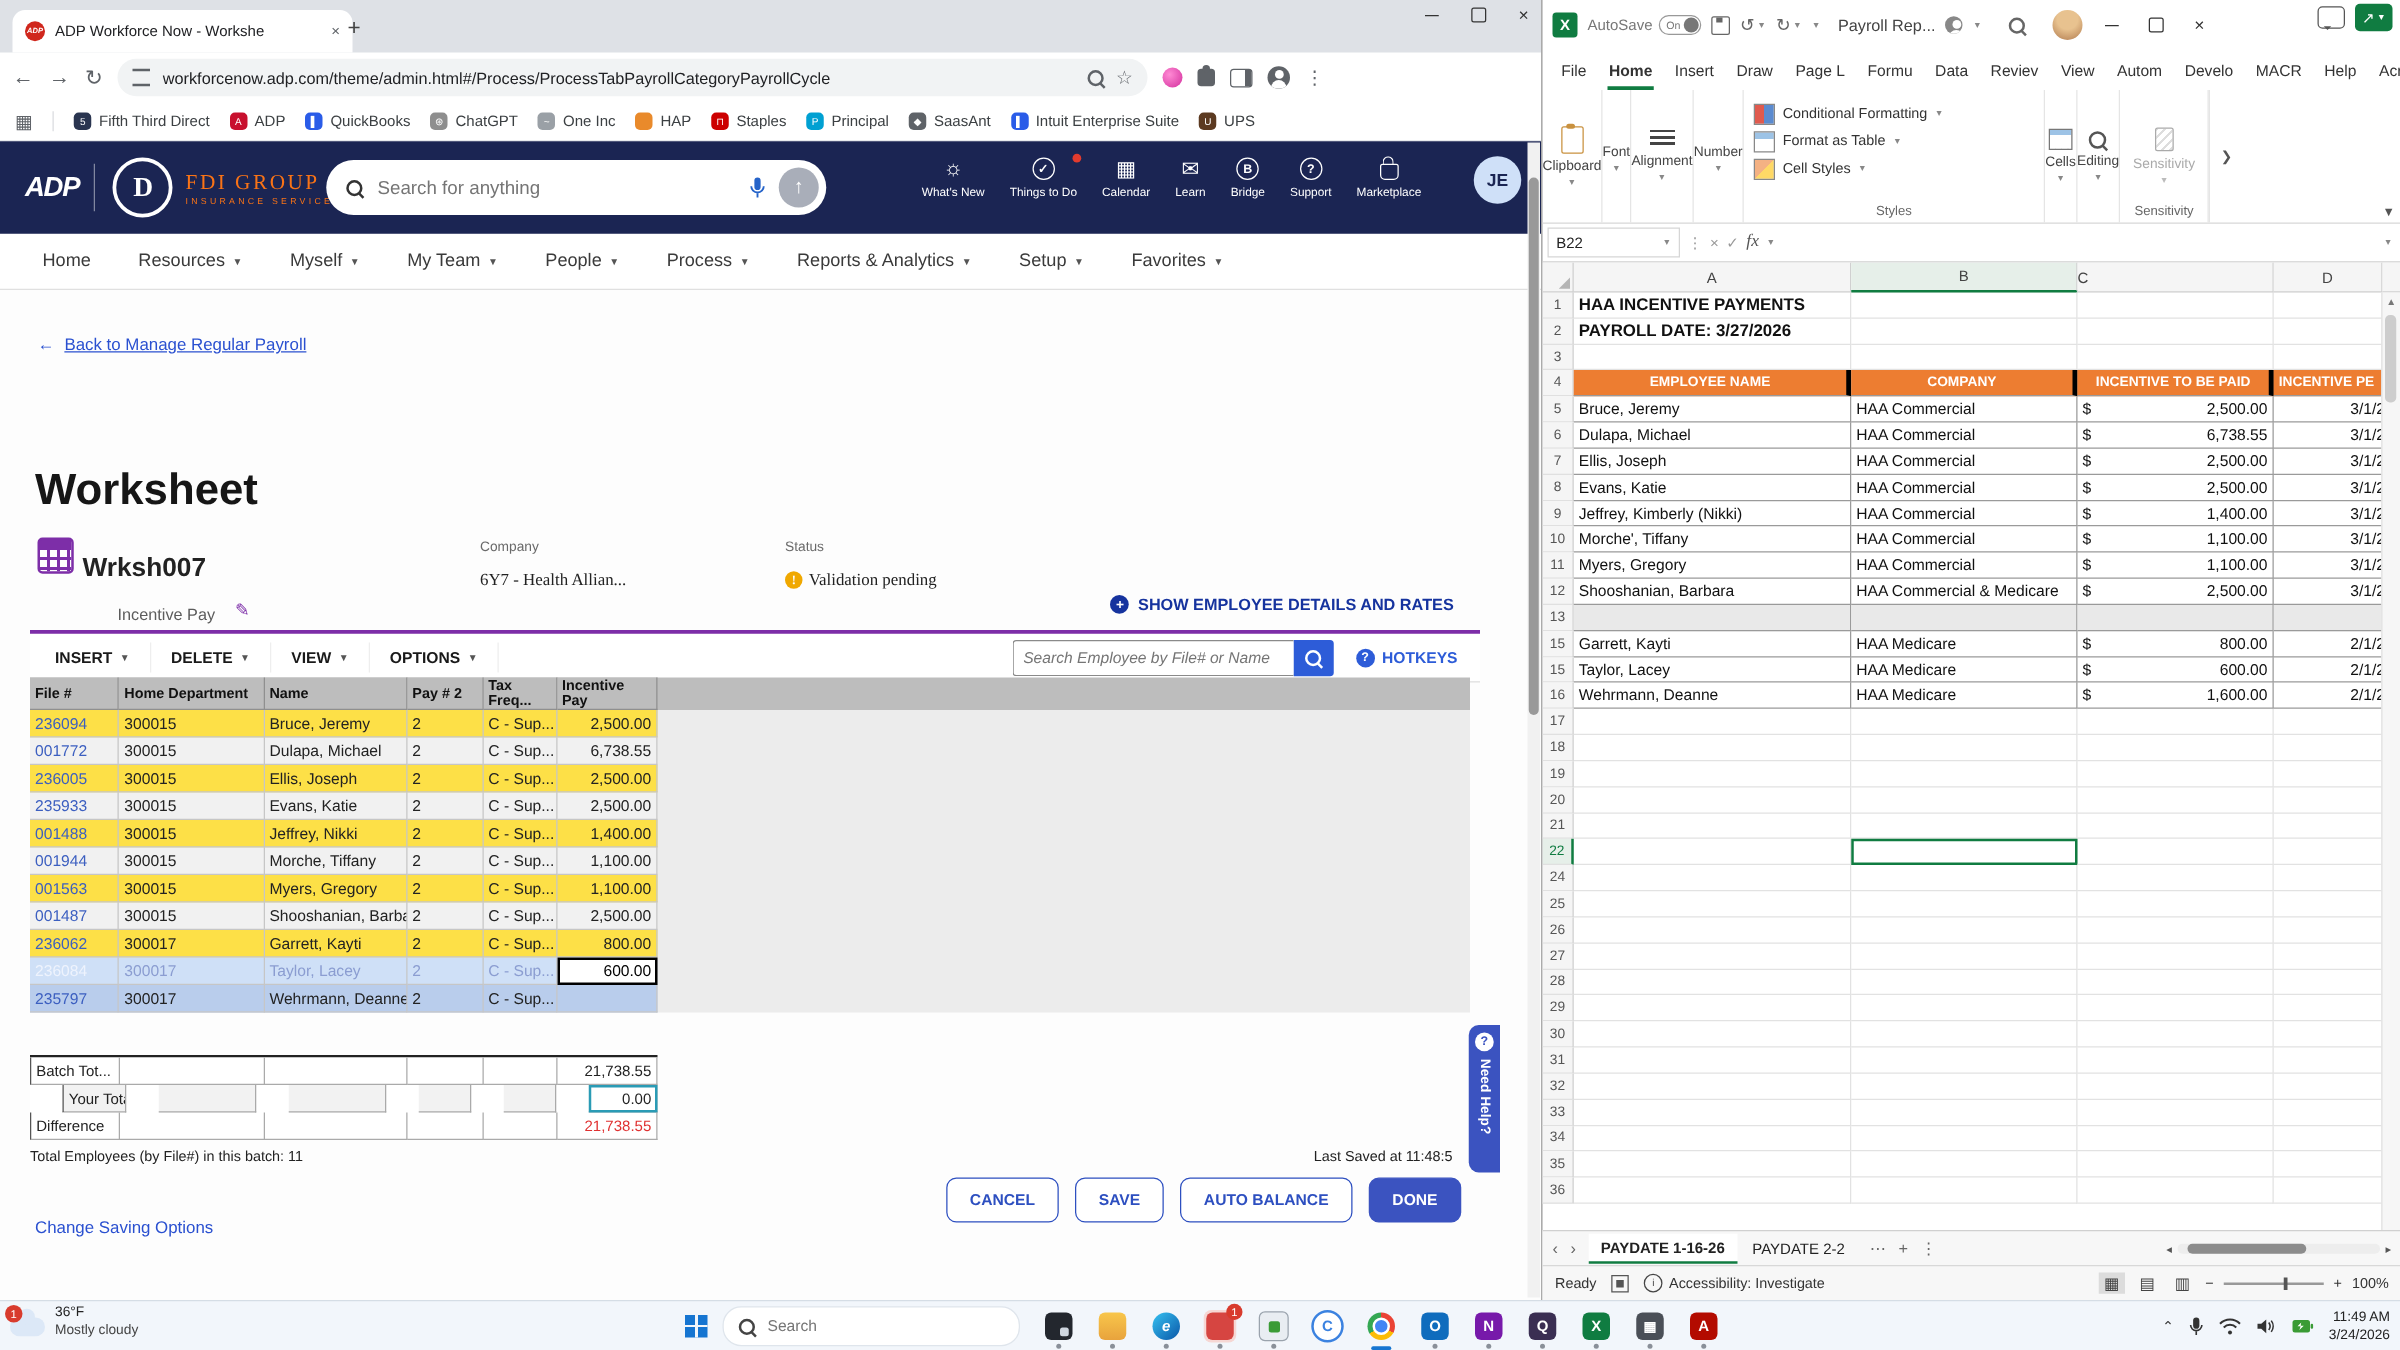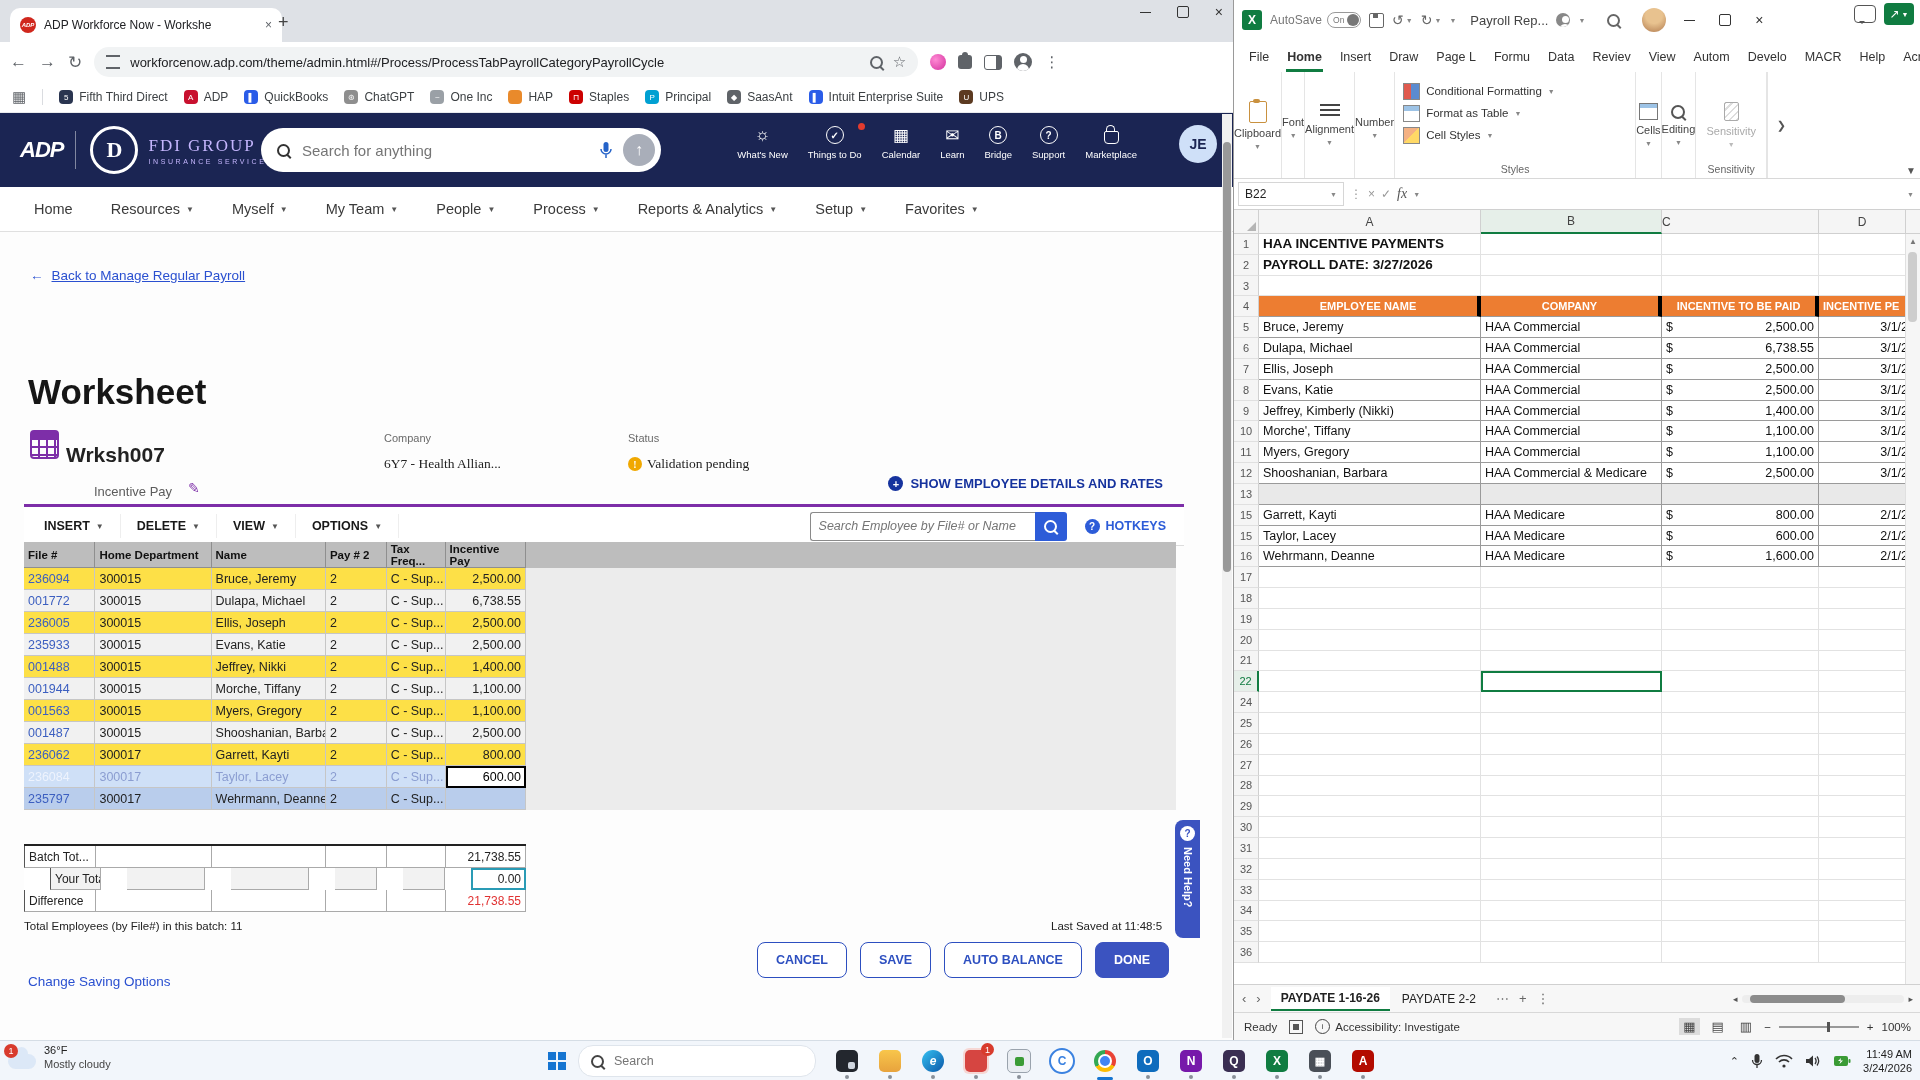--- a/index.html
+++ b/index.html
@@ -44,21 +44,21 @@
   .bm-ic{width:14px;height:14px;border-radius:4px;color:#fff;font-size:8px;display:flex;
        align-items:center;justify-content:center;flex:none;}
   .appsgrid{font-size:15px;color:#5f6368;}
   .bm-sep{width:1px;height:16px;background:#dadce0;}
   
   .adp-header{height:74px;background:#1b2553;position:relative;display:flex;align-items:center;}
   .adp-logo{font-size:22px;font-weight:800;font-style:italic;color:#fff;margin-left:20px;letter-spacing:-1px;}
   .hdr-sep{width:1px;height:38px;background:rgba(255,255,255,.45);margin:0 14px 0 12px;}
   .fdi-circle{width:42px;height:42px;border:3px solid #fff;border-radius:50%;color:#fff;display:flex;
        align-items:center;justify-content:center;font-family:"Liberation Serif",serif;font-size:22px;font-weight:bold;}
-  .fdi-text{margin-left:10px;color:#c4b5fd;}
+  .fdi-text{margin-left:10px;color:#f97316;}
   .fdi-name{font-family:"Liberation Serif",serif;font-size:17px;letter-spacing:2px;}
   .fdi-sub{font-size:7px;letter-spacing:2.6px;margin-top:2px;}
   .adp-search{position:absolute;left:261px;top:15px;width:378px;height:44px;background:#fff;border-radius:22px;
        display:flex;align-items:center;padding:0 6px 0 16px;gap:10px;}
   .adp-search .ph{flex:1;font-size:15px;color:#5b5b5b;border:none;outline:none;background:transparent;
        font-family:"Liberation Sans",sans-serif;}
   .upbtn{width:32px;height:32px;border-radius:50%;background:#a9aeb9;color:#fff;display:flex;
        align-items:center;justify-content:center;font-size:16px;}
   .hdr-icons{position:absolute;right:96px;top:12px;display:flex;gap:20px;}
   .hico{display:flex;flex-direction:column;align-items:center;gap:4px;color:#fff;position:relative;}

